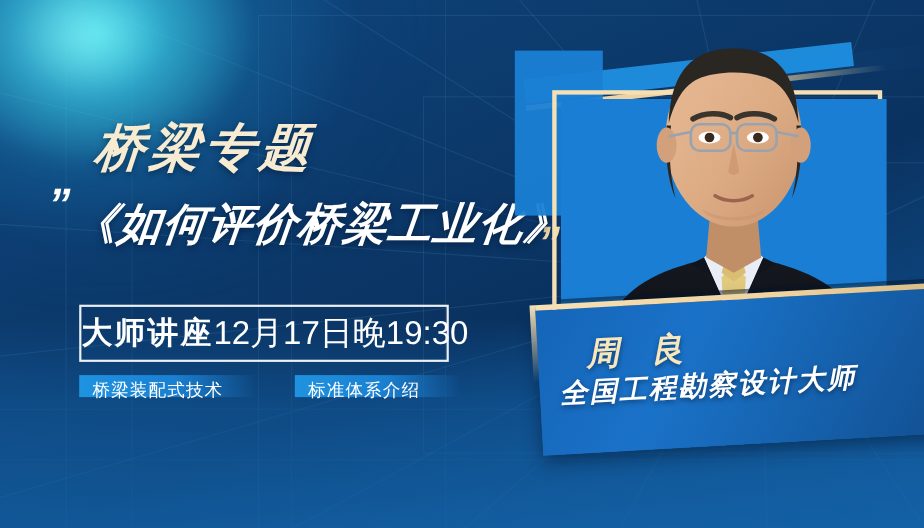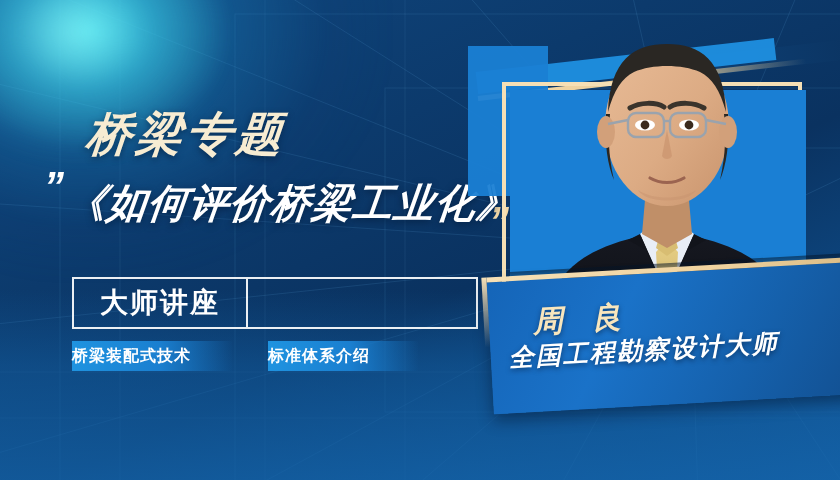--- a/index.html
+++ b/index.html
@@ -63,35 +63,35 @@
     font-size:40px;font-weight:900;font-style:italic;
     line-height:1;
     user-select:none;
   }
   .quote-open{left:44px;top:166px;color:#ffffff;}
   .quote-close{left:489px;top:201px;color:#f3d9a8;}
 
   
   .infobox{
     position:absolute;left:72px;top:277px;
-    width:406px;height:52px;
+    width:336px;height:52px;
     border:2px solid rgba(255,255,255,.92);
     display:flex;align-items:stretch;
   }
   .infobox .cell{display:flex;align-items:center;justify-content:center;color:#fff;white-space:nowrap;}
   .infobox .cell.a{width:172px;font-size:28px;font-weight:700;letter-spacing:2px;}
   .infobox .divider{width:2px;background:rgba(255,255,255,.92);margin:0;}
   .infobox .cell.b{flex:1;font-size:30px;font-weight:400;letter-spacing:0px;}
 
   
   .tags{position:absolute;left:72px;top:341px;display:flex;}
   .chip{
-    height:30px;line-height:30px;
-    padding:0 14px 0 0;
-    color:#ffffff;font-size:16px;font-weight:700;letter-spacing:1px;
+    height:20px;line-height:30px;
+    padding:0 14px 0 12px;
+    color:#ffffff;font-size:16px;font-weight:400;letter-spacing:1px;
     white-space:nowrap;
   }
   .chip.one{background:linear-gradient(90deg,#1f93e0 0%,#1a7fd0 55%,rgba(18,86,150,0.05) 100%);min-width:160px;}
   .chip.two{background:linear-gradient(90deg,#1f93e0 0%,#1a7fd0 55%,rgba(18,86,150,0.05) 100%);min-width:150px;margin-left:36px;}
 
   
   .right-stage{position:absolute;left:480px;top:0;width:360px;height:480px;}
 
   .band-lightblue{
     position:absolute;left:-3px;top:72px;width:300px;height:22px;
@@ -211,20 +211,21 @@
 
   <div class="quote quote-open">”</div>
   <div class="quote quote-close">”</div>
 
   <div class="headline">桥梁专题</div>
   <div class="subline">《如何评价桥梁工业化》</div>
 
   <div class="infobox">
     <div class="cell a">大师讲座</div>
     <div class="divider"></div>
+    <div class="cell b">12月17日晚19:30</div>
   </div>
 
   <div class="tags">
     <div class="chip one">桥梁装配式技术</div>
     <div class="chip two">标准体系介绍</div>
   </div>
 
   <div class="right-stage">
 
     <div class="band-dark"></div>

